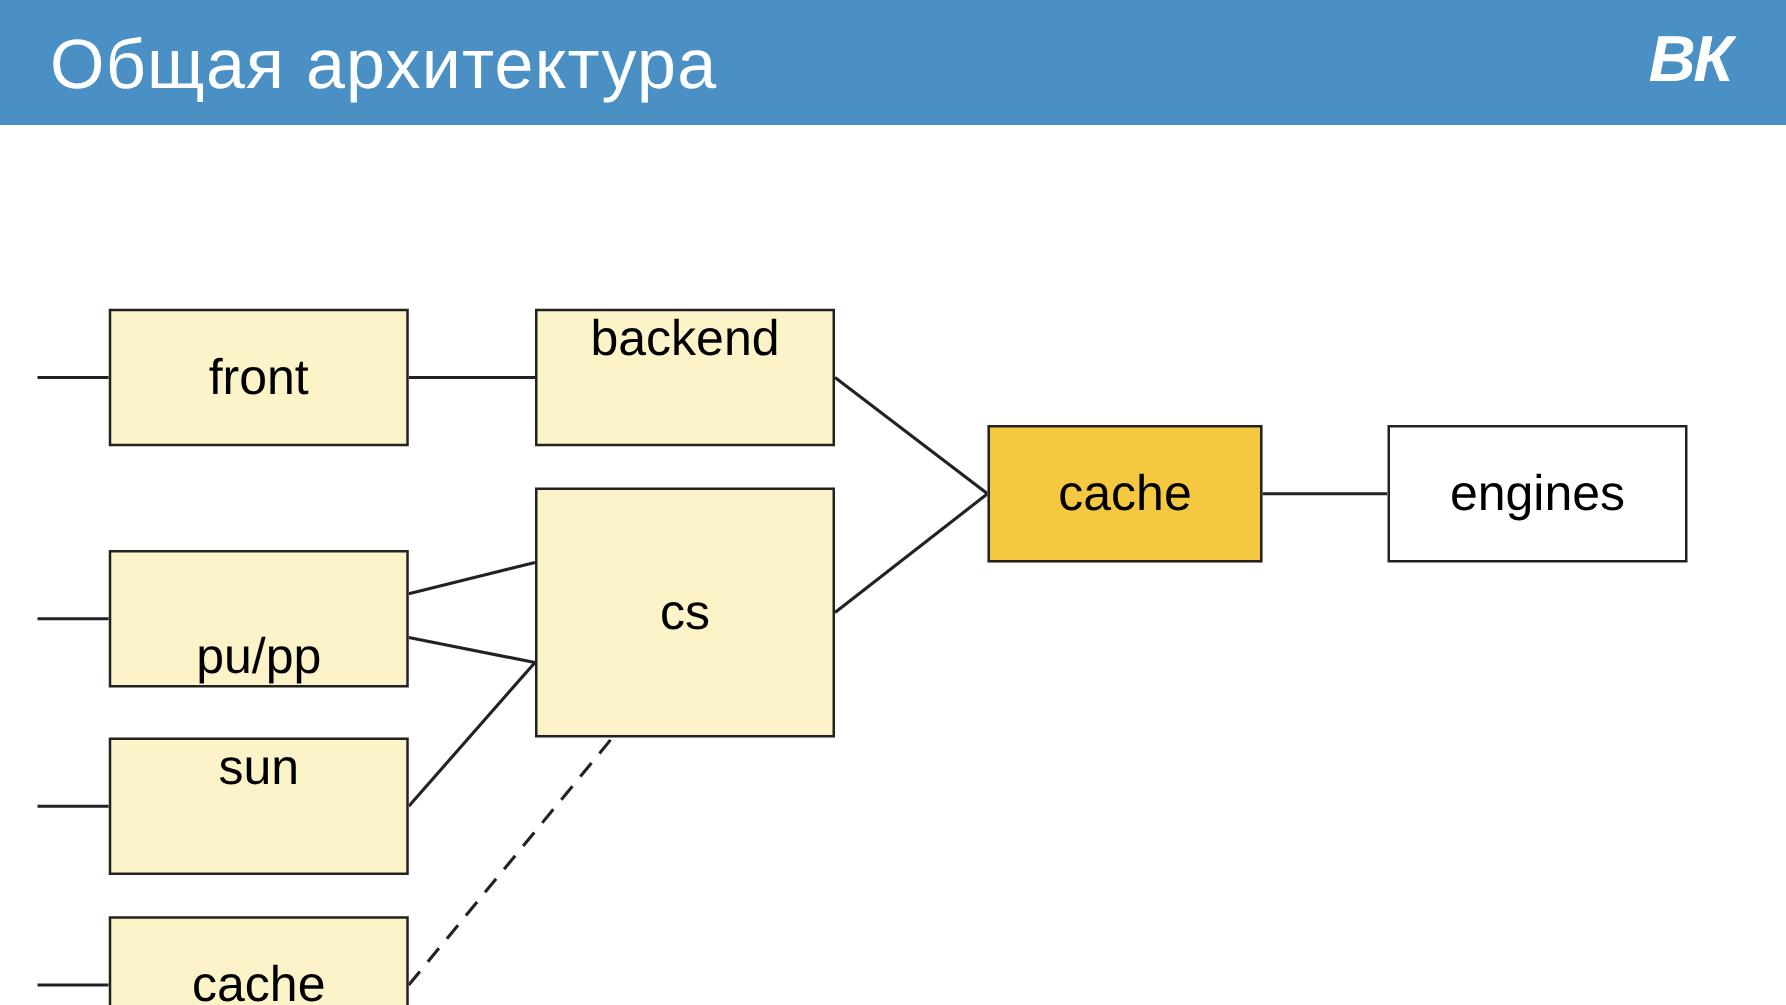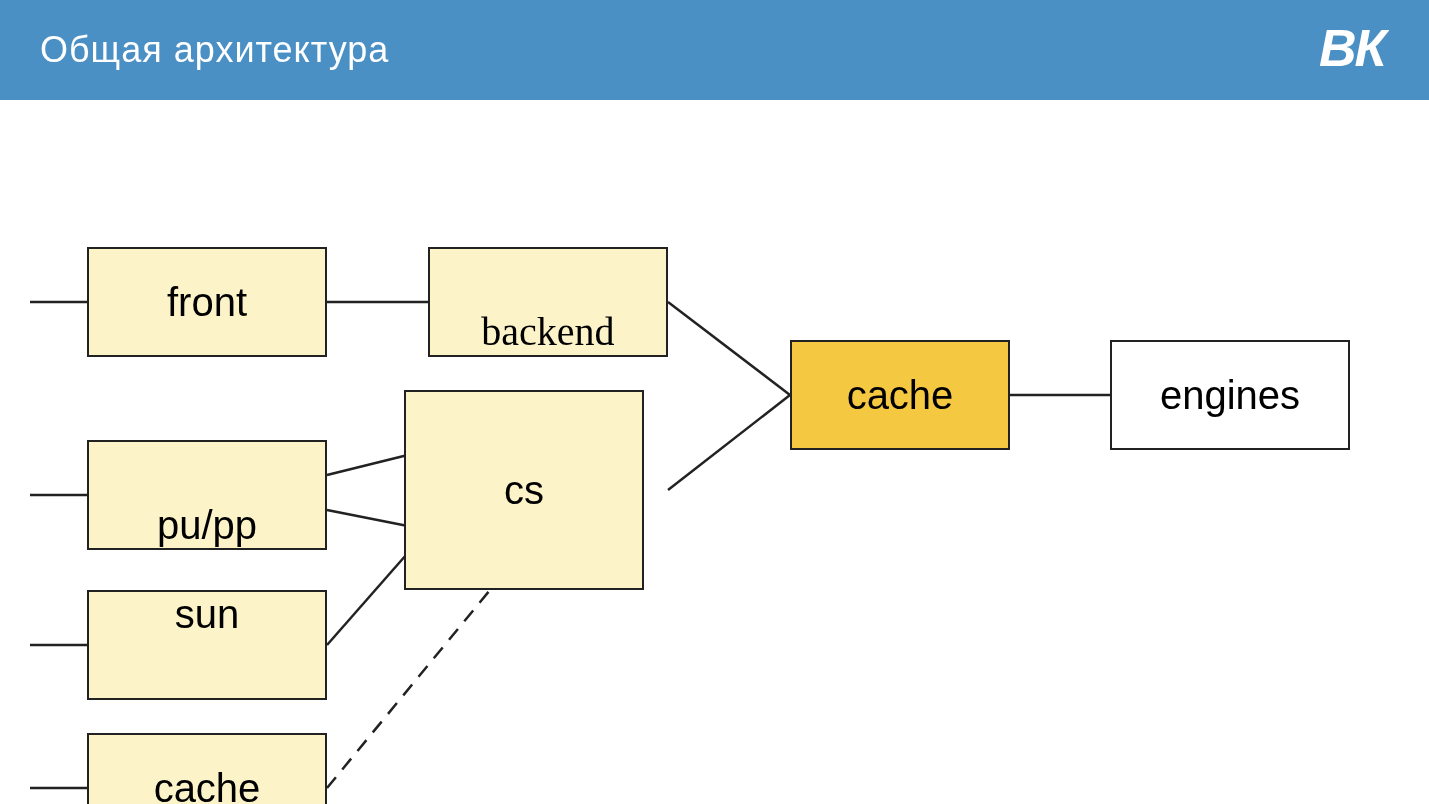--- a/index.html
+++ b/index.html
@@ -16,21 +16,21 @@
       width: 100%;
       height: 100px;
       display: flex;
       align-items: center;
       justify-content: space-between;
       padding: 0 40px;
     }
 
     .header-title {
       color: #fff;
-      font-size: 36px;
+      font-size: 56px;
       font-weight: 400;
       letter-spacing: 1px;
     }
 
     .vk-logo {
       color: #fff;
       font-size: 48px;
       font-weight: 900;
       font-style: italic;
       letter-spacing: -2px;
@@ -87,21 +87,21 @@
       width: 240px;
       height: 200px;
     }
 
     
     .node-front    { left: 87px;  top: 147px; }
     .node-pu       { left: 87px;  top: 340px; }
     .node-sun      { left: 87px;  top: 490px; }
     .node-cache    { left: 87px;  top: 633px; }
     .node-backend  { left: 428px; top: 147px; }
-    .node-cs       { left: 404px; top: 290px; }
+    .node-cs       { left: 428px; top: 290px; }
     .node-proxy    { left: 790px; top: 240px; }
     .node-engines  { left: 1110px; top: 240px; }
   </style>
 </head>
 <body>
 
 <div class="header">
   <span class="header-title">Общая архитектура</span>
   <span class="vk-logo">
     <svg width="70" height="50" viewBox="0 0 70 50" fill="none" xmlns="http://www.w3.org/2000/svg">
@@ -157,21 +157,21 @@
     </div>
   </div>
 
   <div class="node node-cache">
     <div class="node-box" style="display:flex;align-items:center;justify-content:center;">
       <span>cache</span>
     </div>
   </div>
 
   <div class="node node-backend">
-    <div class="node-box" style="display:flex;align-items:flex-end;justify-content:center;font-family:Liberation Serif, serif;">
+    <div class="node-box" style="display:flex;align-items:flex-start;justify-content:center;">
       <span>backend</span>
     </div>
   </div>
 
   <div class="node node-cs">
     <div class="node-box-tall" style="display:flex;align-items:center;justify-content:center;">
       <span>cs</span>
     </div>
   </div>
 

